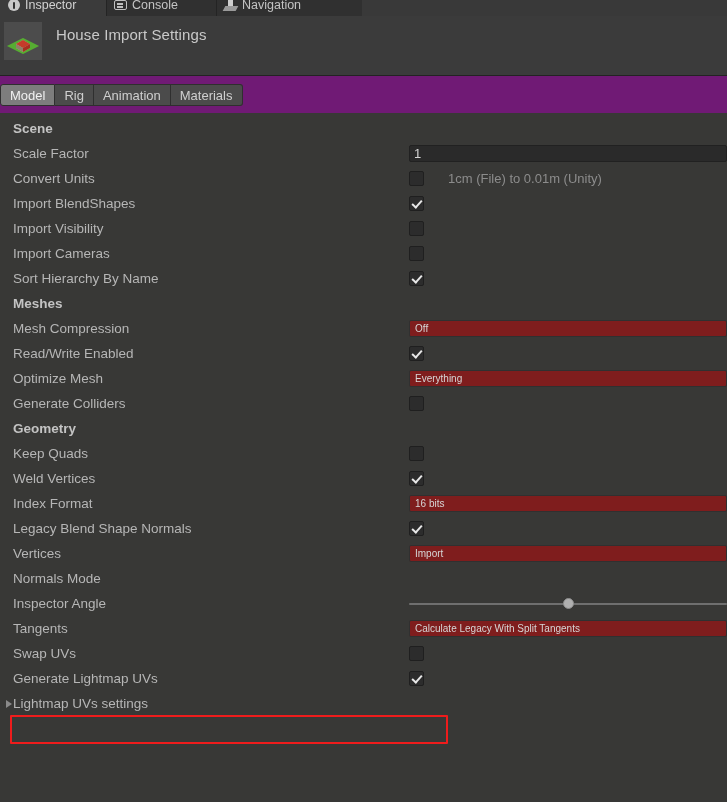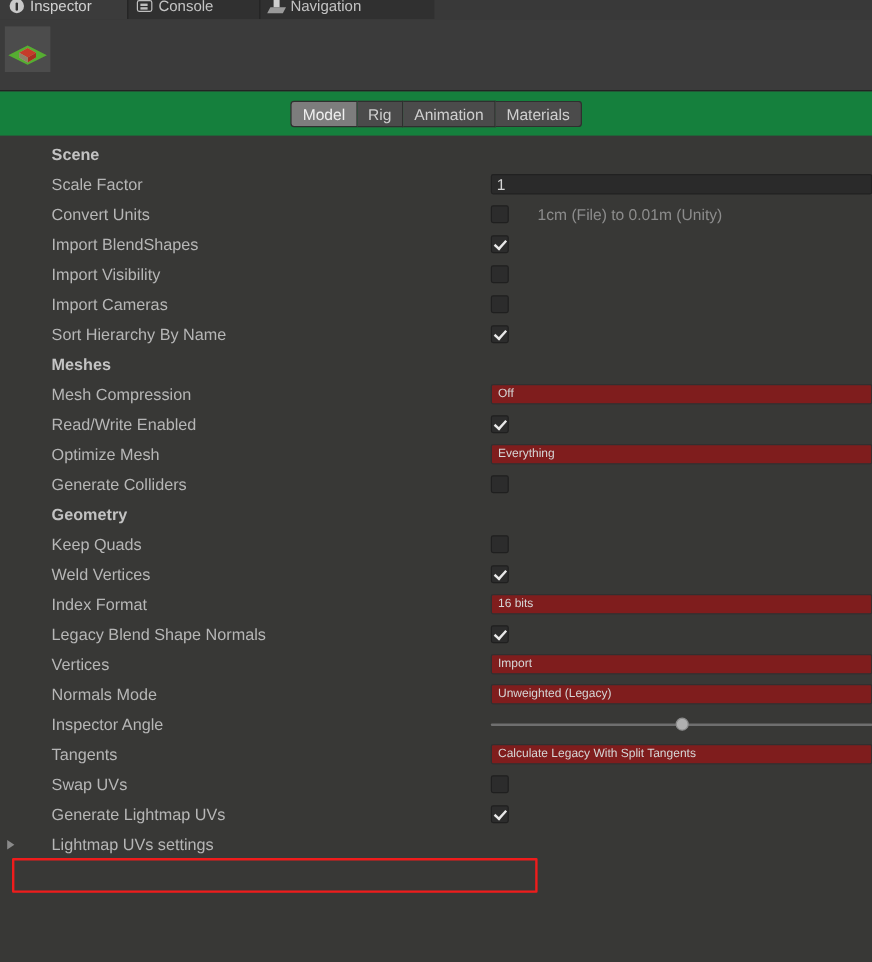--- a/index.html
+++ b/index.html
@@ -112,23 +112,22 @@
     font-size: 15px;
     color: #c9c9c9;
     margin: 10px 0 0 14px;
     letter-spacing: .1px;
   }
 
   
   .subtab-row {
     height: 37px;
     display: flex;
-    justify-content: center;
     align-items: center;
-    background: #15803d;
+    background: #701a75;
   }
   .subtabs { display: flex; }
   .subtab {
     height: 22px;
     line-height: 21px;
     padding: 0 9px;
     font-size: 13px;
     color: #cfcfcf;
     background: #4b4b4b;
     border: 1px solid #2f2f2f;
@@ -151,23 +150,22 @@
   .props { position: relative; padding-top: 3px; }
   .row {
     position: relative;
     height: 25px;
     display: flex;
     align-items: center;
   }
   .rowlabel {
     font-size: 13.5px;
     color: #b6b6b6;
-    padding-left: 27px;
+    padding-left: 13px;
     white-space: nowrap;
-    margin-left: 16px;
   }
   .row.header .rowlabel { font-weight: bold; color: #c3c3c3; }
   .ctrl {
     position: absolute;
     left: 409px;
     right: 0;
     top: 0;
     bottom: 0;
     display: flex;
     align-items: center;
@@ -293,20 +291,21 @@
     <svg width="38" height="38" viewBox="0 0 38 38">
       <rect x="0" y="0" width="38" height="38" fill="#4c4c4c"></rect>
       <polygon points="3,24 19,16 35,24 19,32" fill="#59b034"></polygon>
       <polygon points="3,24 19,16 35,24 19,32" fill="#4ea32c" opacity=".25"></polygon>
       <polygon points="12,22 19,18 26,22 26,26 19,30 12,26" fill="#b8a78c"></polygon>
       <polygon points="12,22 19,18 26,22 19,26" fill="#c63b2a"></polygon>
       <polygon points="19,26 26,22 26,26 19,30" fill="#a72f20"></polygon>
       <polygon points="12,22 19,26 19,30 12,26" fill="#8e8068"></polygon>
     </svg>
   </div>
+  <div class="asset-title">House Import Settings</div>
 </div>
 
 <div class="subtab-row">
   <div class="subtabs" id="subtabs">
       <div class="subtab on">Model</div>
       <div class="subtab">Rig</div>
       <div class="subtab">Animation</div>
       <div class="subtab">Materials</div>
     </div>
 </div>
@@ -407,23 +406,20 @@
       </div>
     </div>
     <div class="row">
       <div class="rowlabel">Vertices</div>
       <div class="ctrl">
         <div class="dropdown">Import</div>
       </div>
     </div>
     <div class="row">
       <div class="rowlabel">Normals Mode</div>
-      <div class="ctrl">
-        <div class="dropdown">Unweighted (Legacy)</div>
-      </div>
     </div>
     <div class="row">
       <div class="rowlabel">Inspector Angle</div>
       <div class="ctrl">
         <div class="slider">
           <div class="slider-track"></div>
           <div class="slider-knob" style="left: calc(50% - 5px);"></div>
         </div>
       </div>
     </div>

